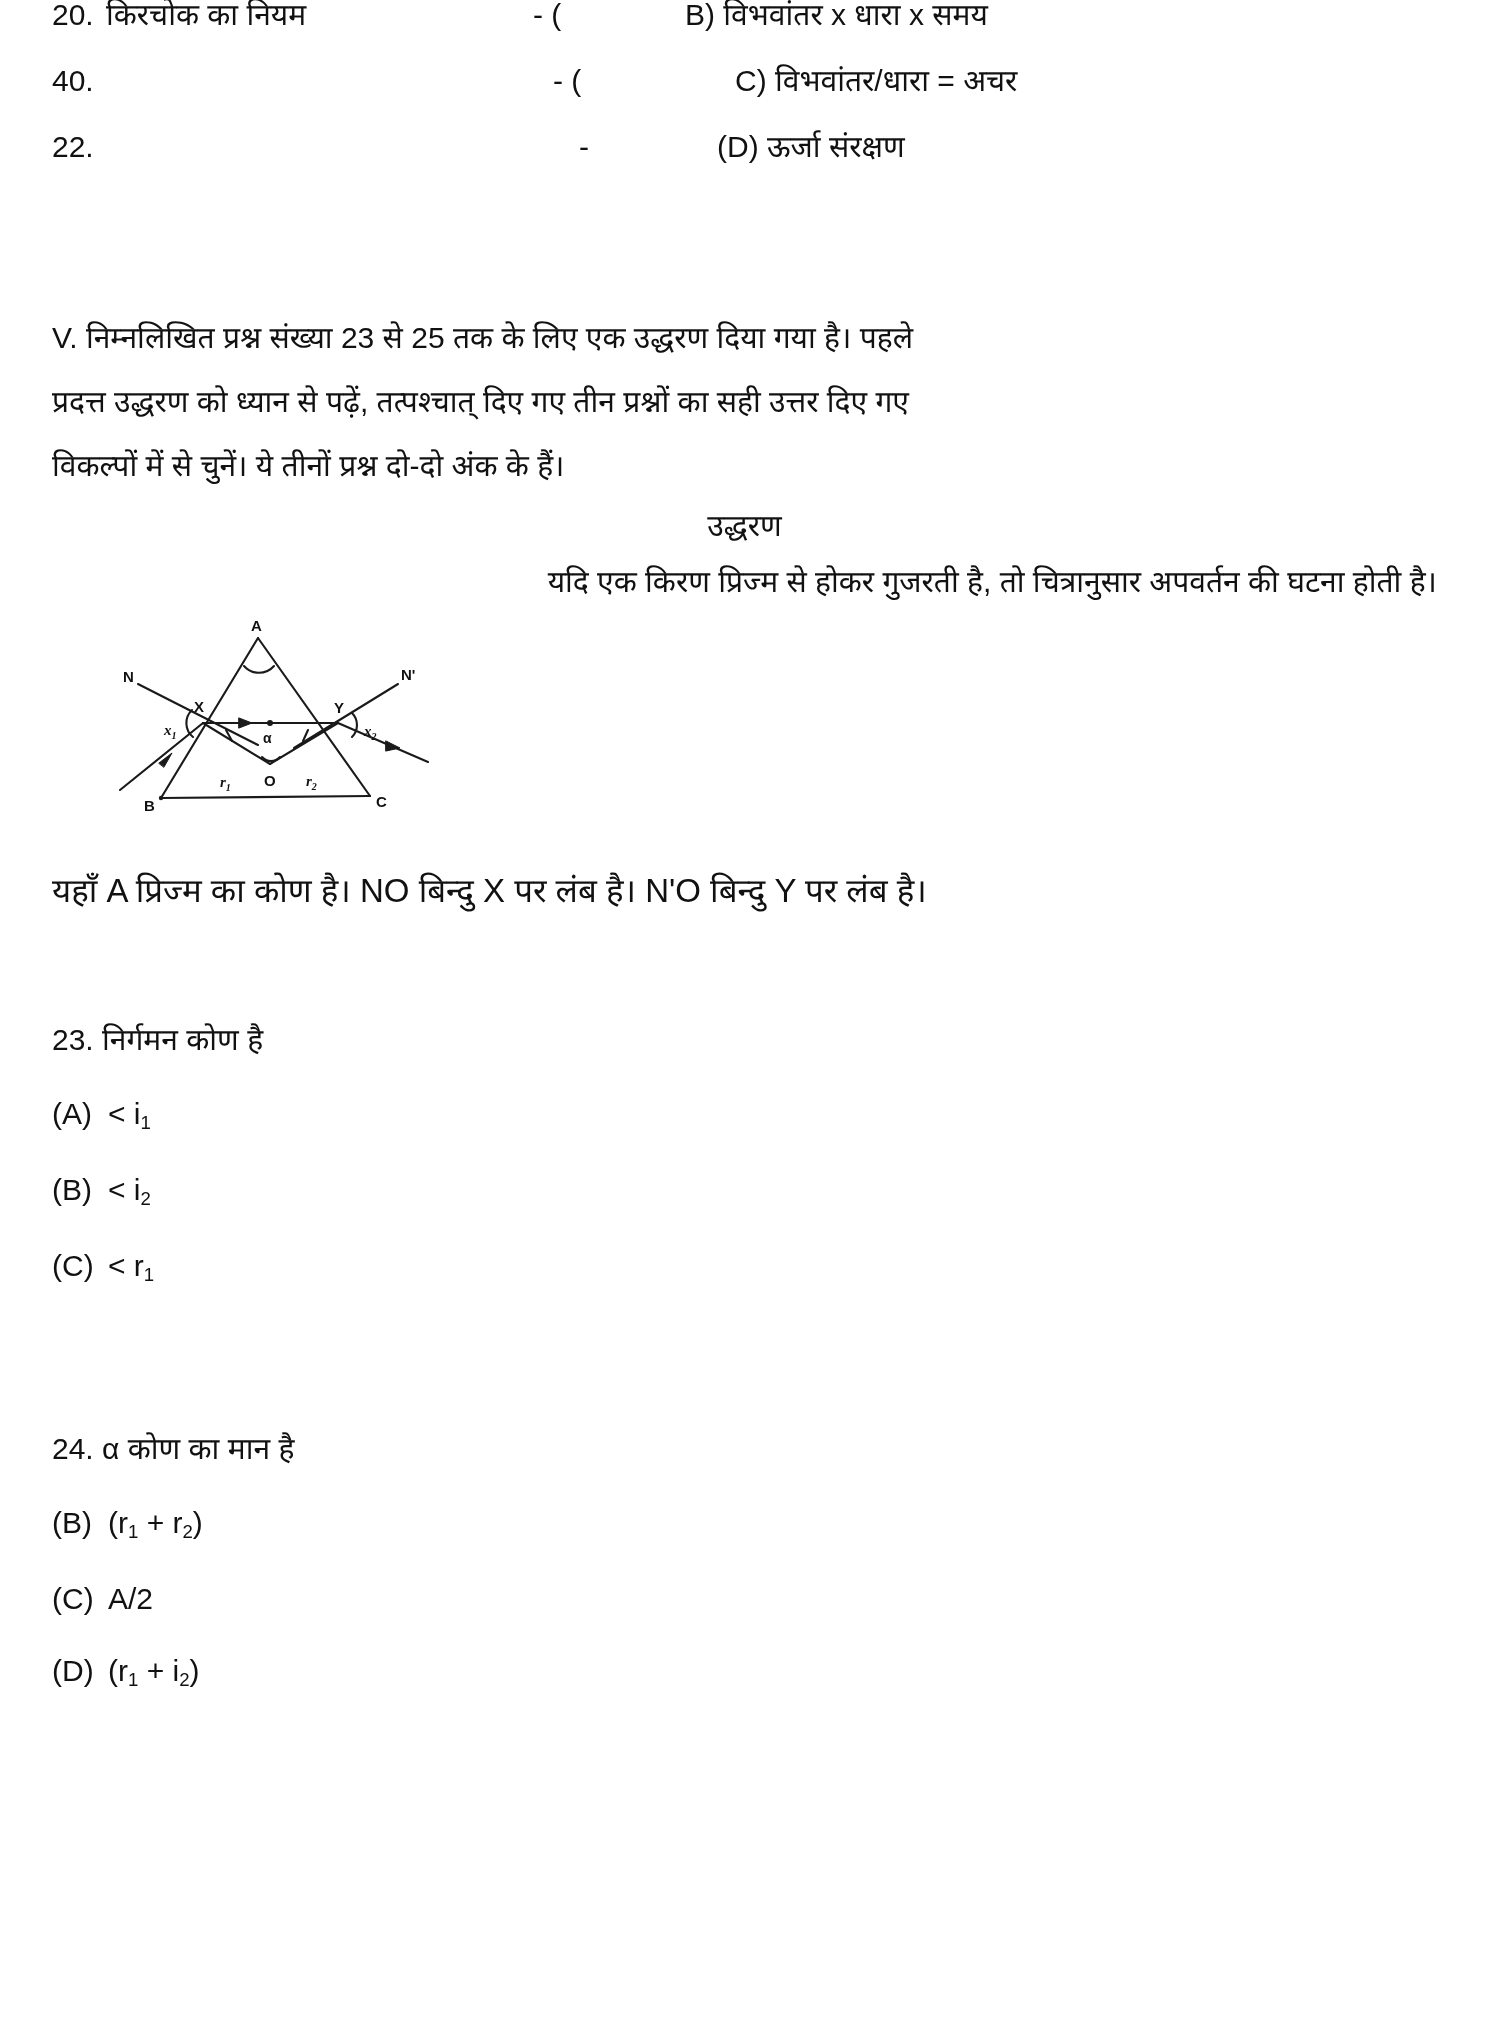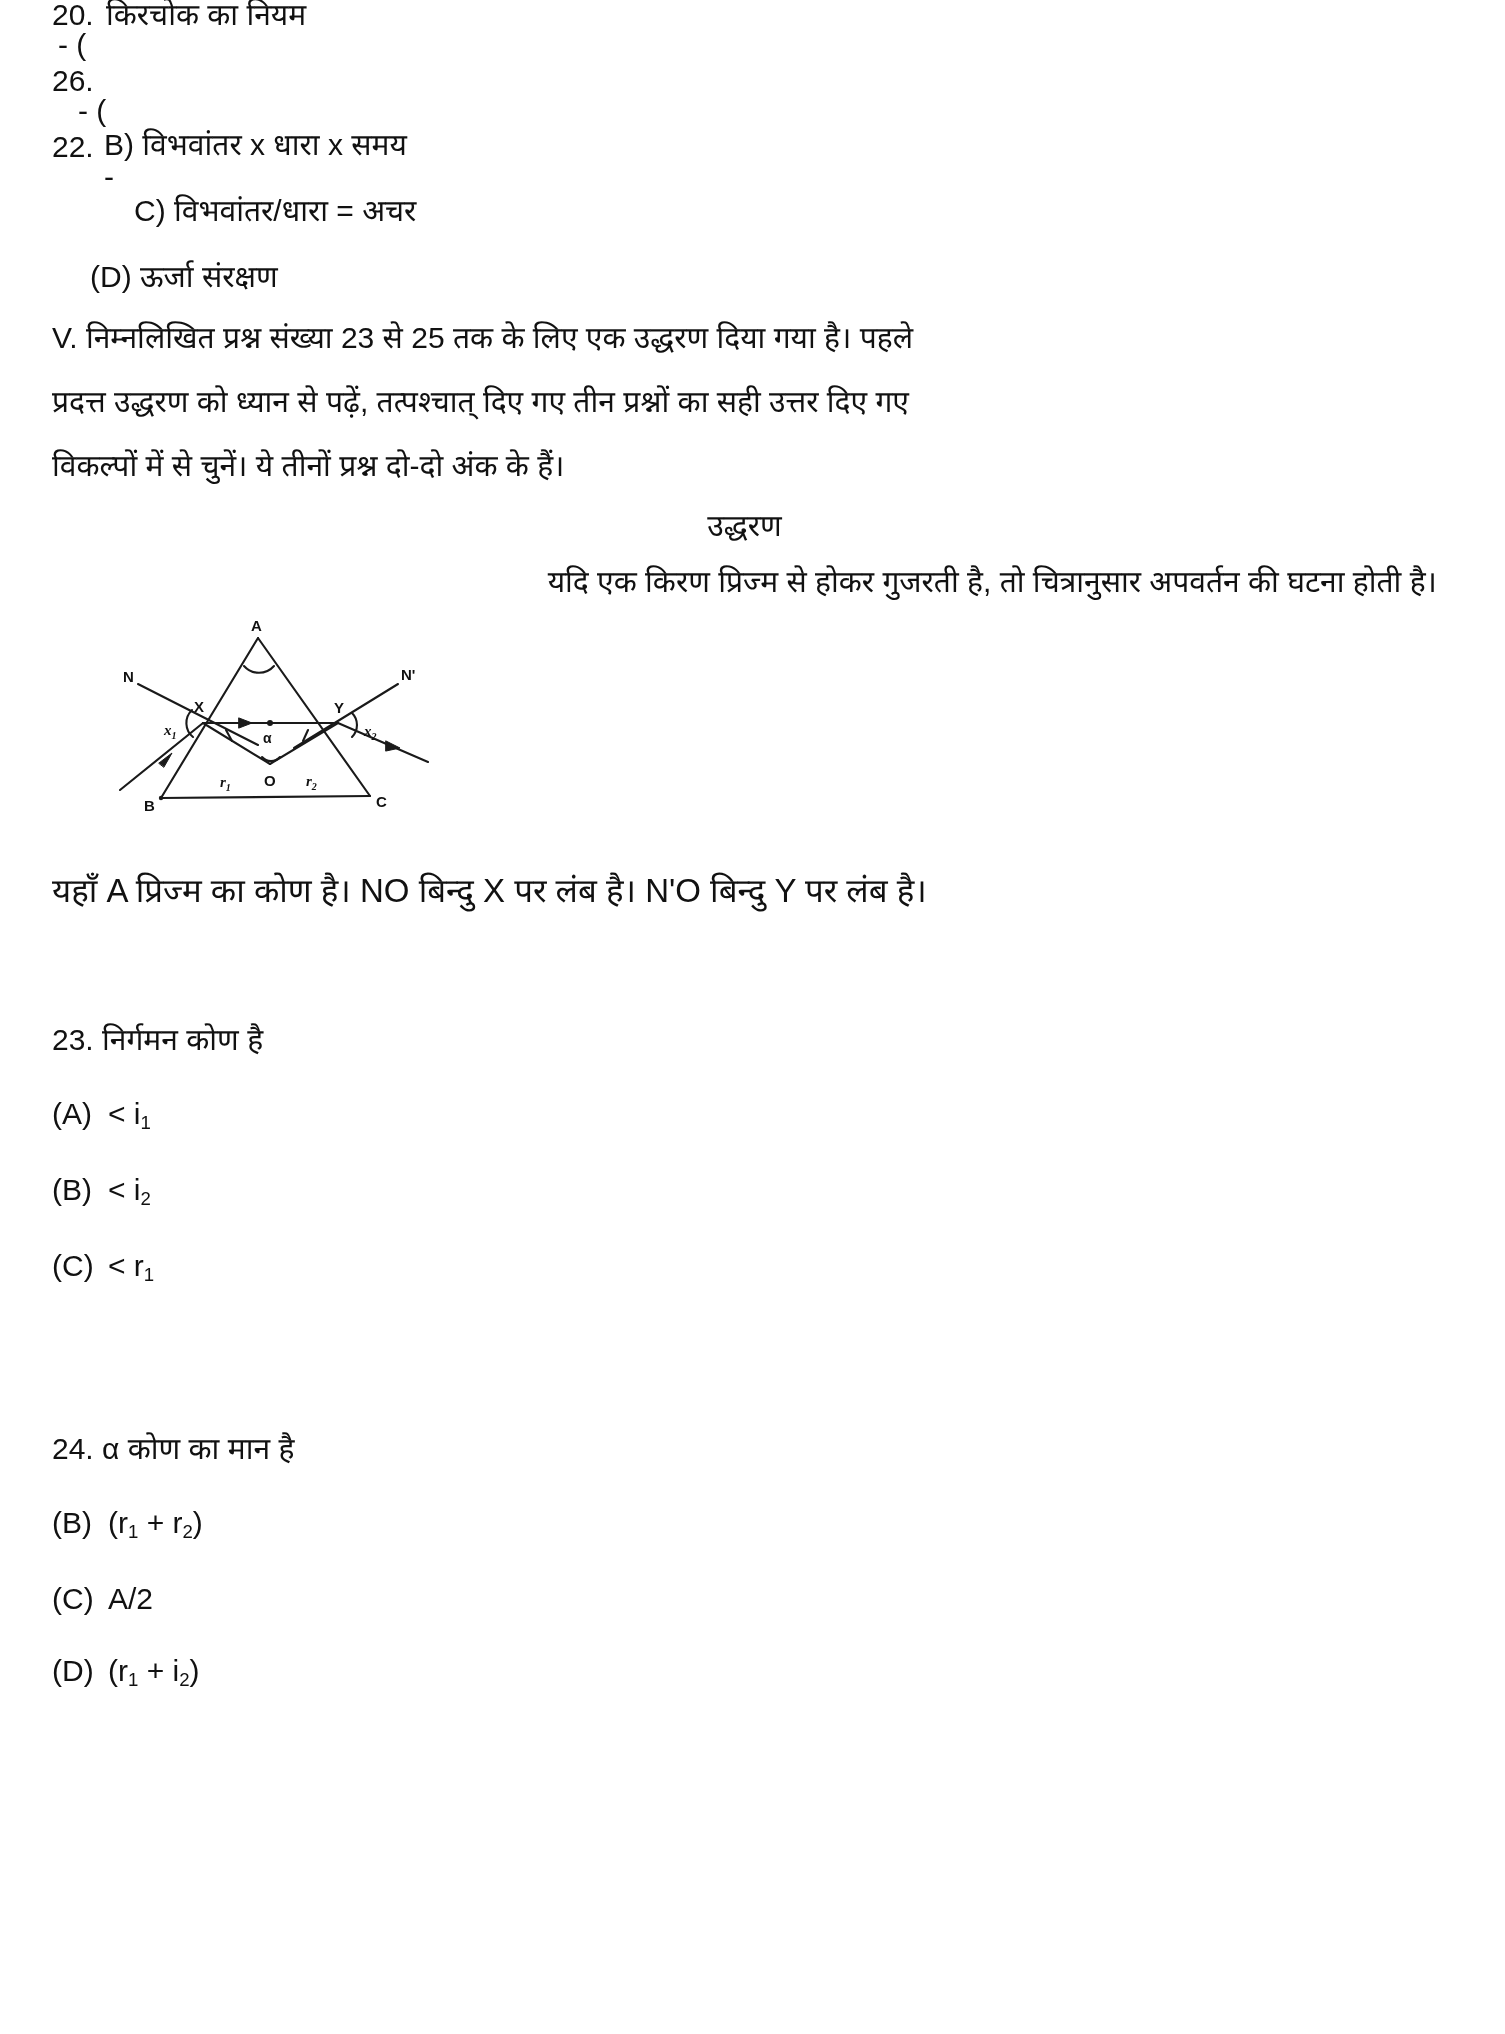--- a/index.html
+++ b/index.html
@@ -30,21 +30,20 @@
   }
 
   
   .match-row {
     display: flex;
     align-items: baseline;
     font-size: 30px;
     line-height: 1.0;
     margin: 0;
     height: 66px;
-    flex-direction: column;
   }
   .match-left {
     width: 475px;
     display: flex;
     align-items: baseline;
     white-space: nowrap;
   }
   .match-num { width: 54px; flex: 0 0 54px; }
   .match-text { flex: 1 1 auto; }
   .match-dash {
@@ -132,21 +131,21 @@
       <div class="match-left">
         <span class="match-num">20.</span>
         <span class="match-text">किरचोक का नियम</span>
       </div>
       <span class="match-dash">- (</span>
       <span class="match-right">B)  विभवांतर x धारा x समय</span>
     </div>
 
     <div class="match-row row-21">
       <div class="match-left">
-        <span class="match-num">26.</span>
+        <span class="match-num">40.</span>
       </div>
       <span class="match-dash">- (</span>
       <span class="match-right">C)  विभवांतर/धारा = अचर</span>
     </div>
 
     <div class="match-row row-22">
       <div class="match-left">
         <span class="match-num">22.</span>
       </div>
       <span class="match-dash">-</span>

